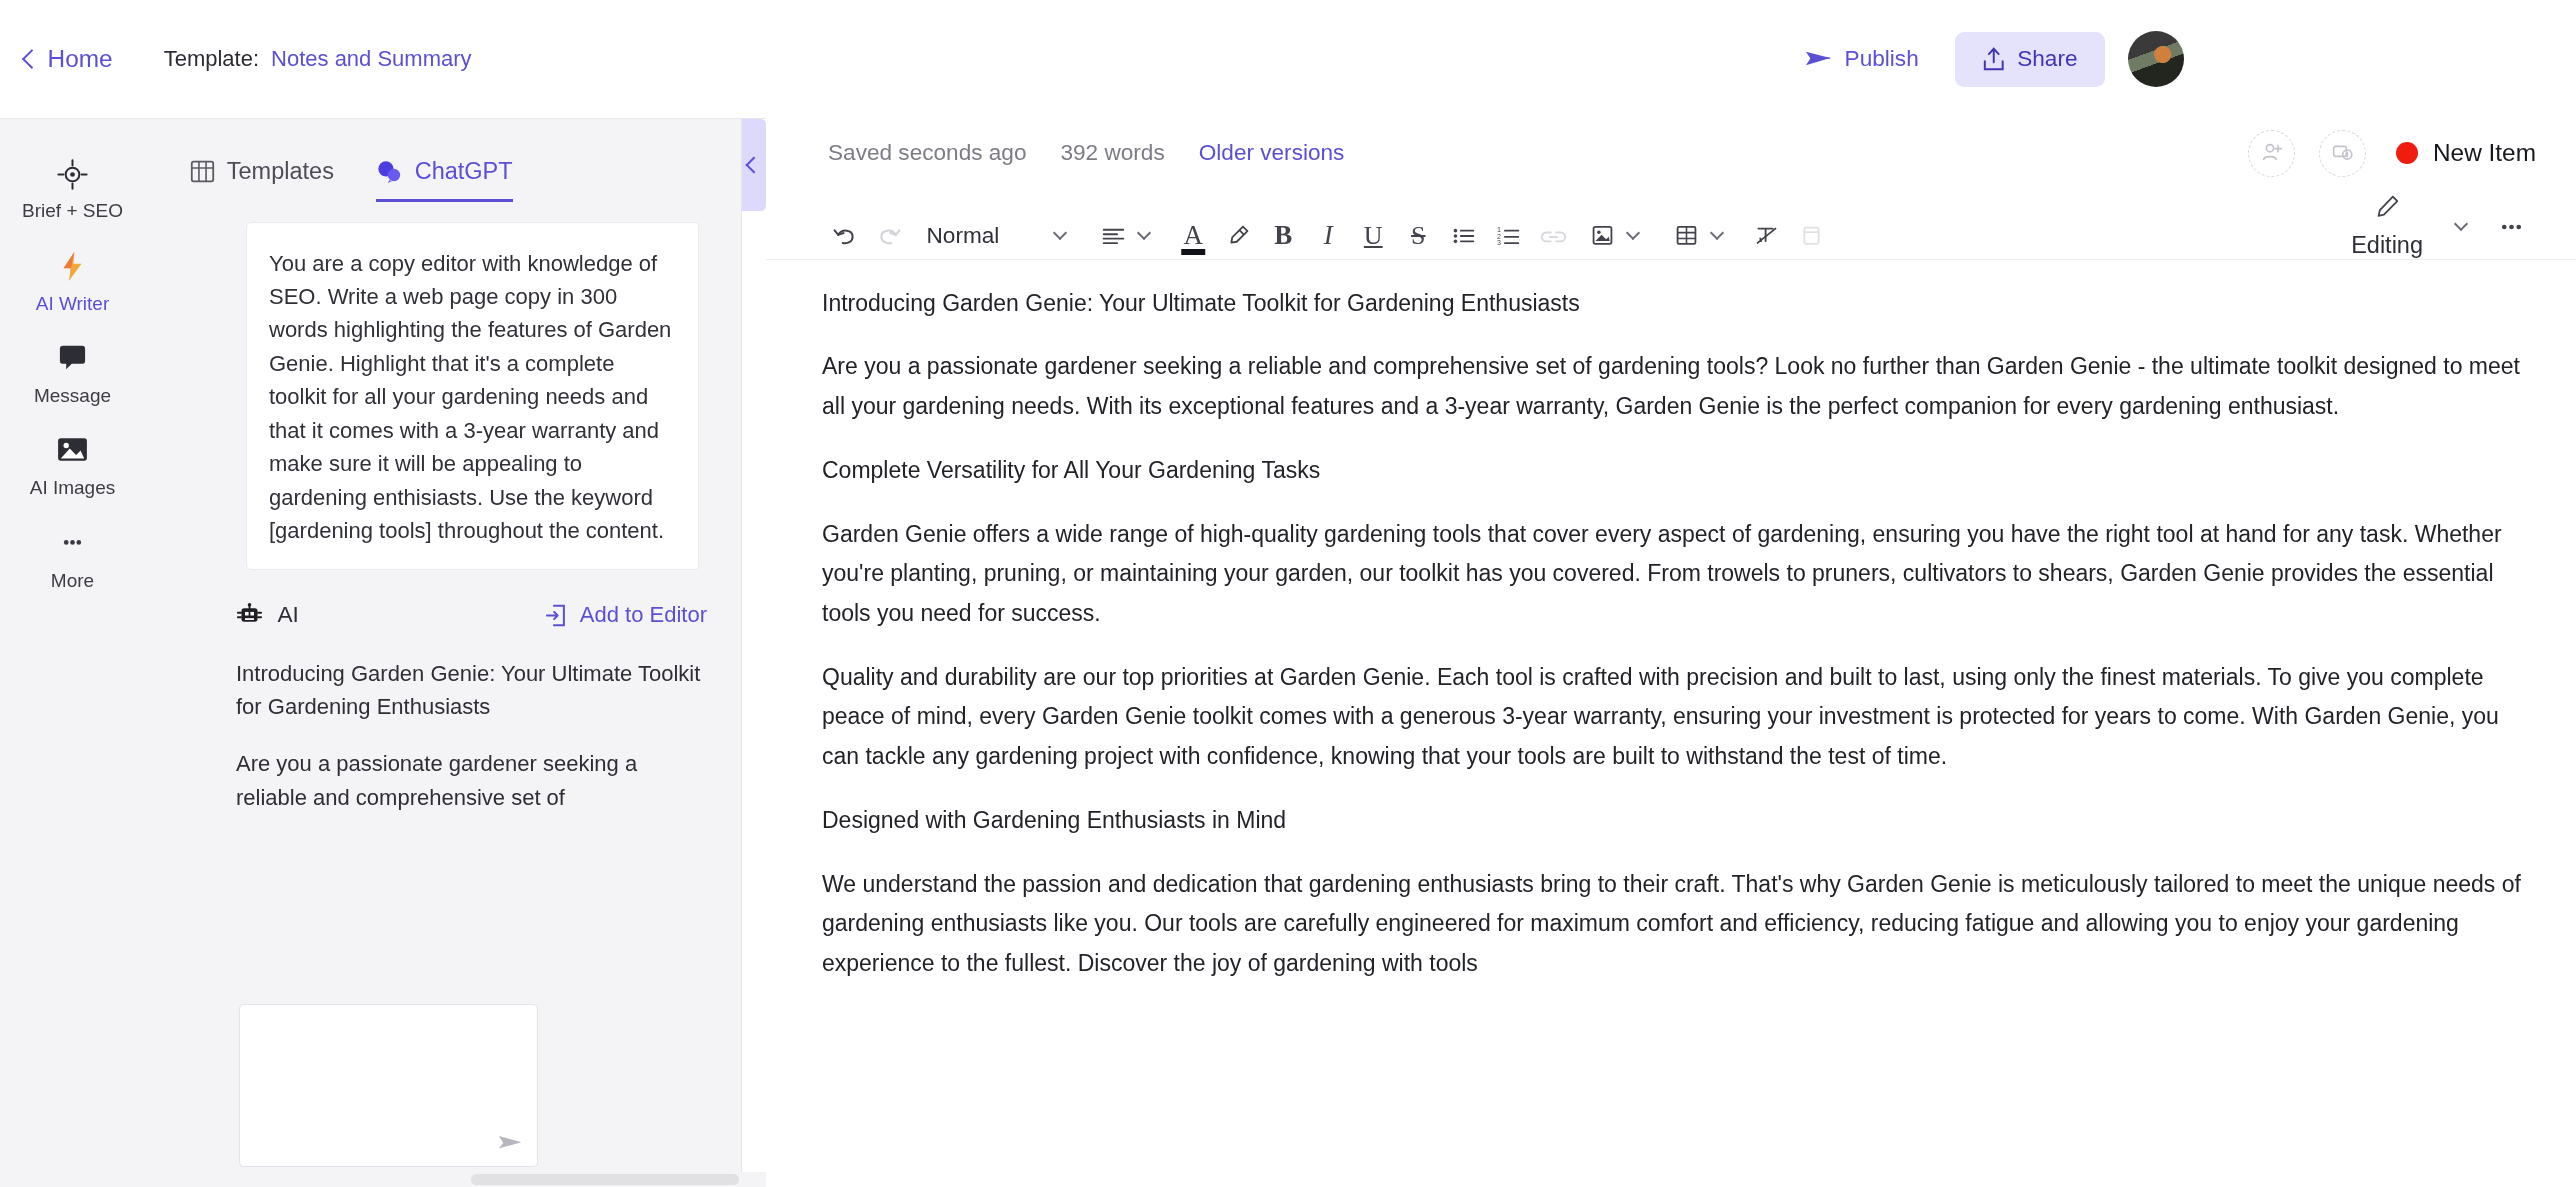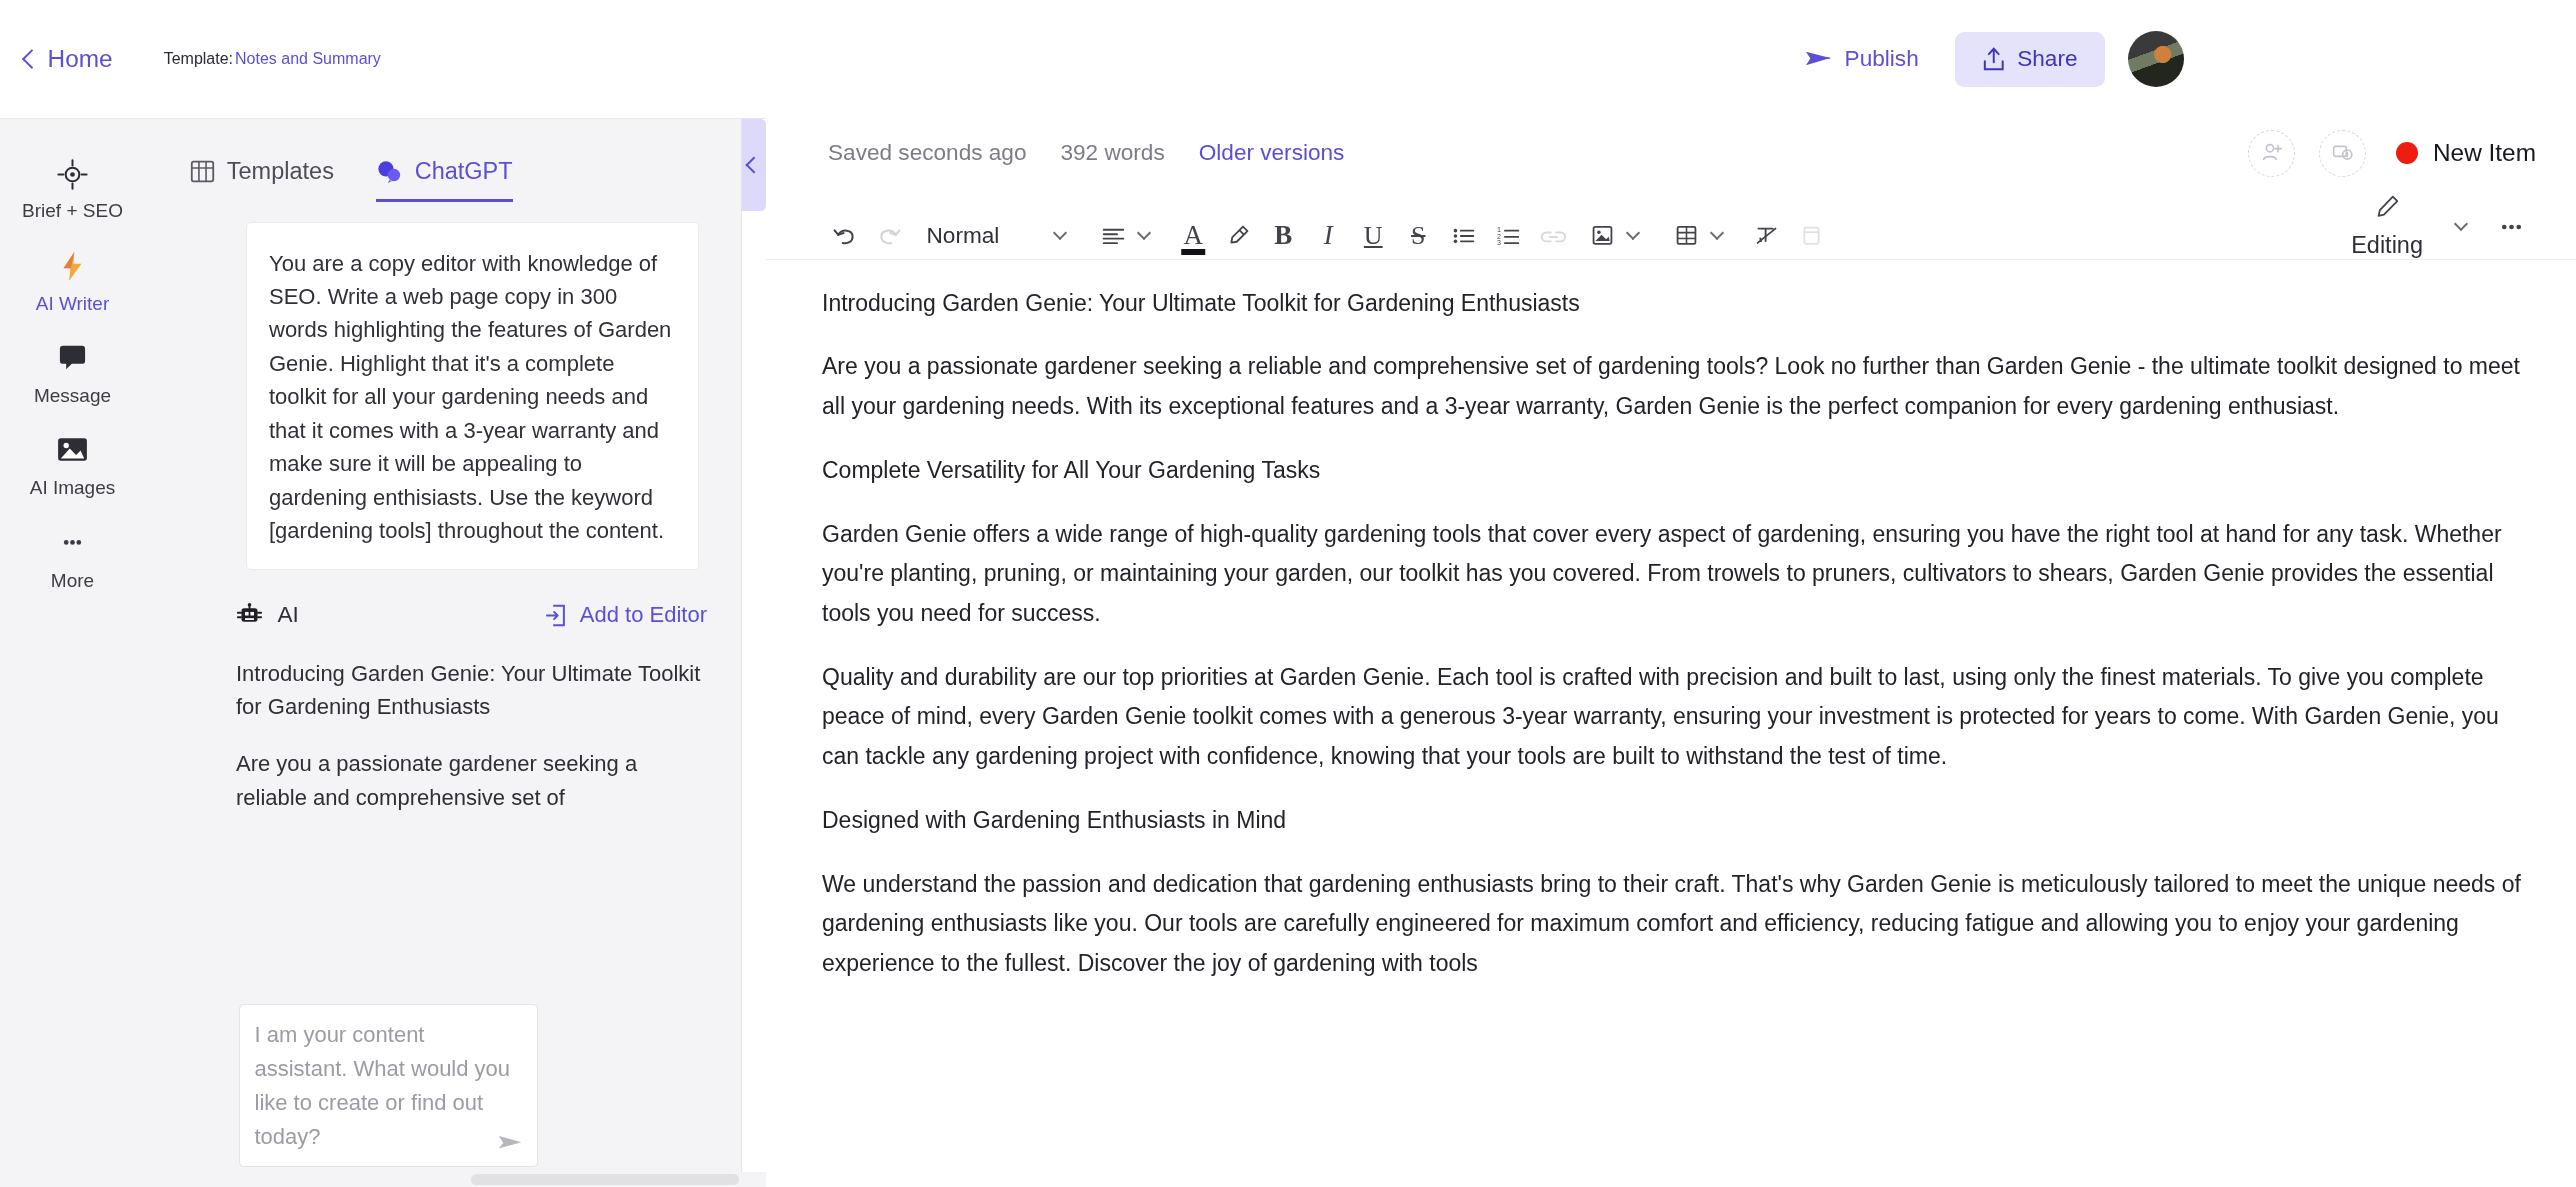--- a/index.html
+++ b/index.html
@@ -21,22 +21,22 @@
   .home-link {
     display: flex; align-items: center; gap: 9px;
     margin-left: 25px; color: #5b4fd6; font-size: 24.4px; cursor: pointer;
   }
   .chev-left {
     width: 13.6px; height: 13.6px;
     border-left: 2.7px solid #5b4fd6; border-bottom: 2.7px solid #5b4fd6;
     transform: rotate(45deg); display:inline-block;
   }
   .template-label {
-    margin-left: 51px; font-size: 16px; color: #2b2b33;
-    display: flex; gap: 2px; align-items: baseline;
+    margin-left: 51px; font-size: 22px; color: #2b2b33;
+    display: flex; gap: 12px; align-items: baseline;
   }
   .template-name { color: #5b4fd6; cursor: pointer; }
   .topbar-right {
     margin-left: auto; display: flex; align-items: center; gap: 23.5px;
     margin-right: 29px;
   }
   .publish-btn {
     display: flex; align-items: center; gap: 12.7px;
     color: #5b4fd6; font-size: 22.6px; cursor: pointer;
     padding: 11px 12.7px; border-radius: 7.2px;
@@ -352,21 +352,20 @@
         <span>Add to Editor</span>
       </div>
     </div>
     <div class="ai-text">
       <p>Introducing Garden Genie: Your Ultimate Toolkit for Gardening Enthusiasts</p>
       <p>Are you a passionate gardener seeking a reliable and comprehensive set of</p>
     </div>
   </div>
 
   <div class="inputbox" style="left:94px; top:885px; width:299px; height:163px;">
-    <div class="inputbox-txt">I am your content assistant. What would you like to create or find out today?</div>
     <span class="send-icon">
       <svg width="27" height="22" viewBox="0 0 30 24">
         <path d="M2 3 L27 10 L2 17 L7 10.5 Z" fill="#b6b6be"></path>
       </svg>
     </span>
   </div>
 </div>
 
 <div class="collapse-handle">
   <span class="chev"></span>

